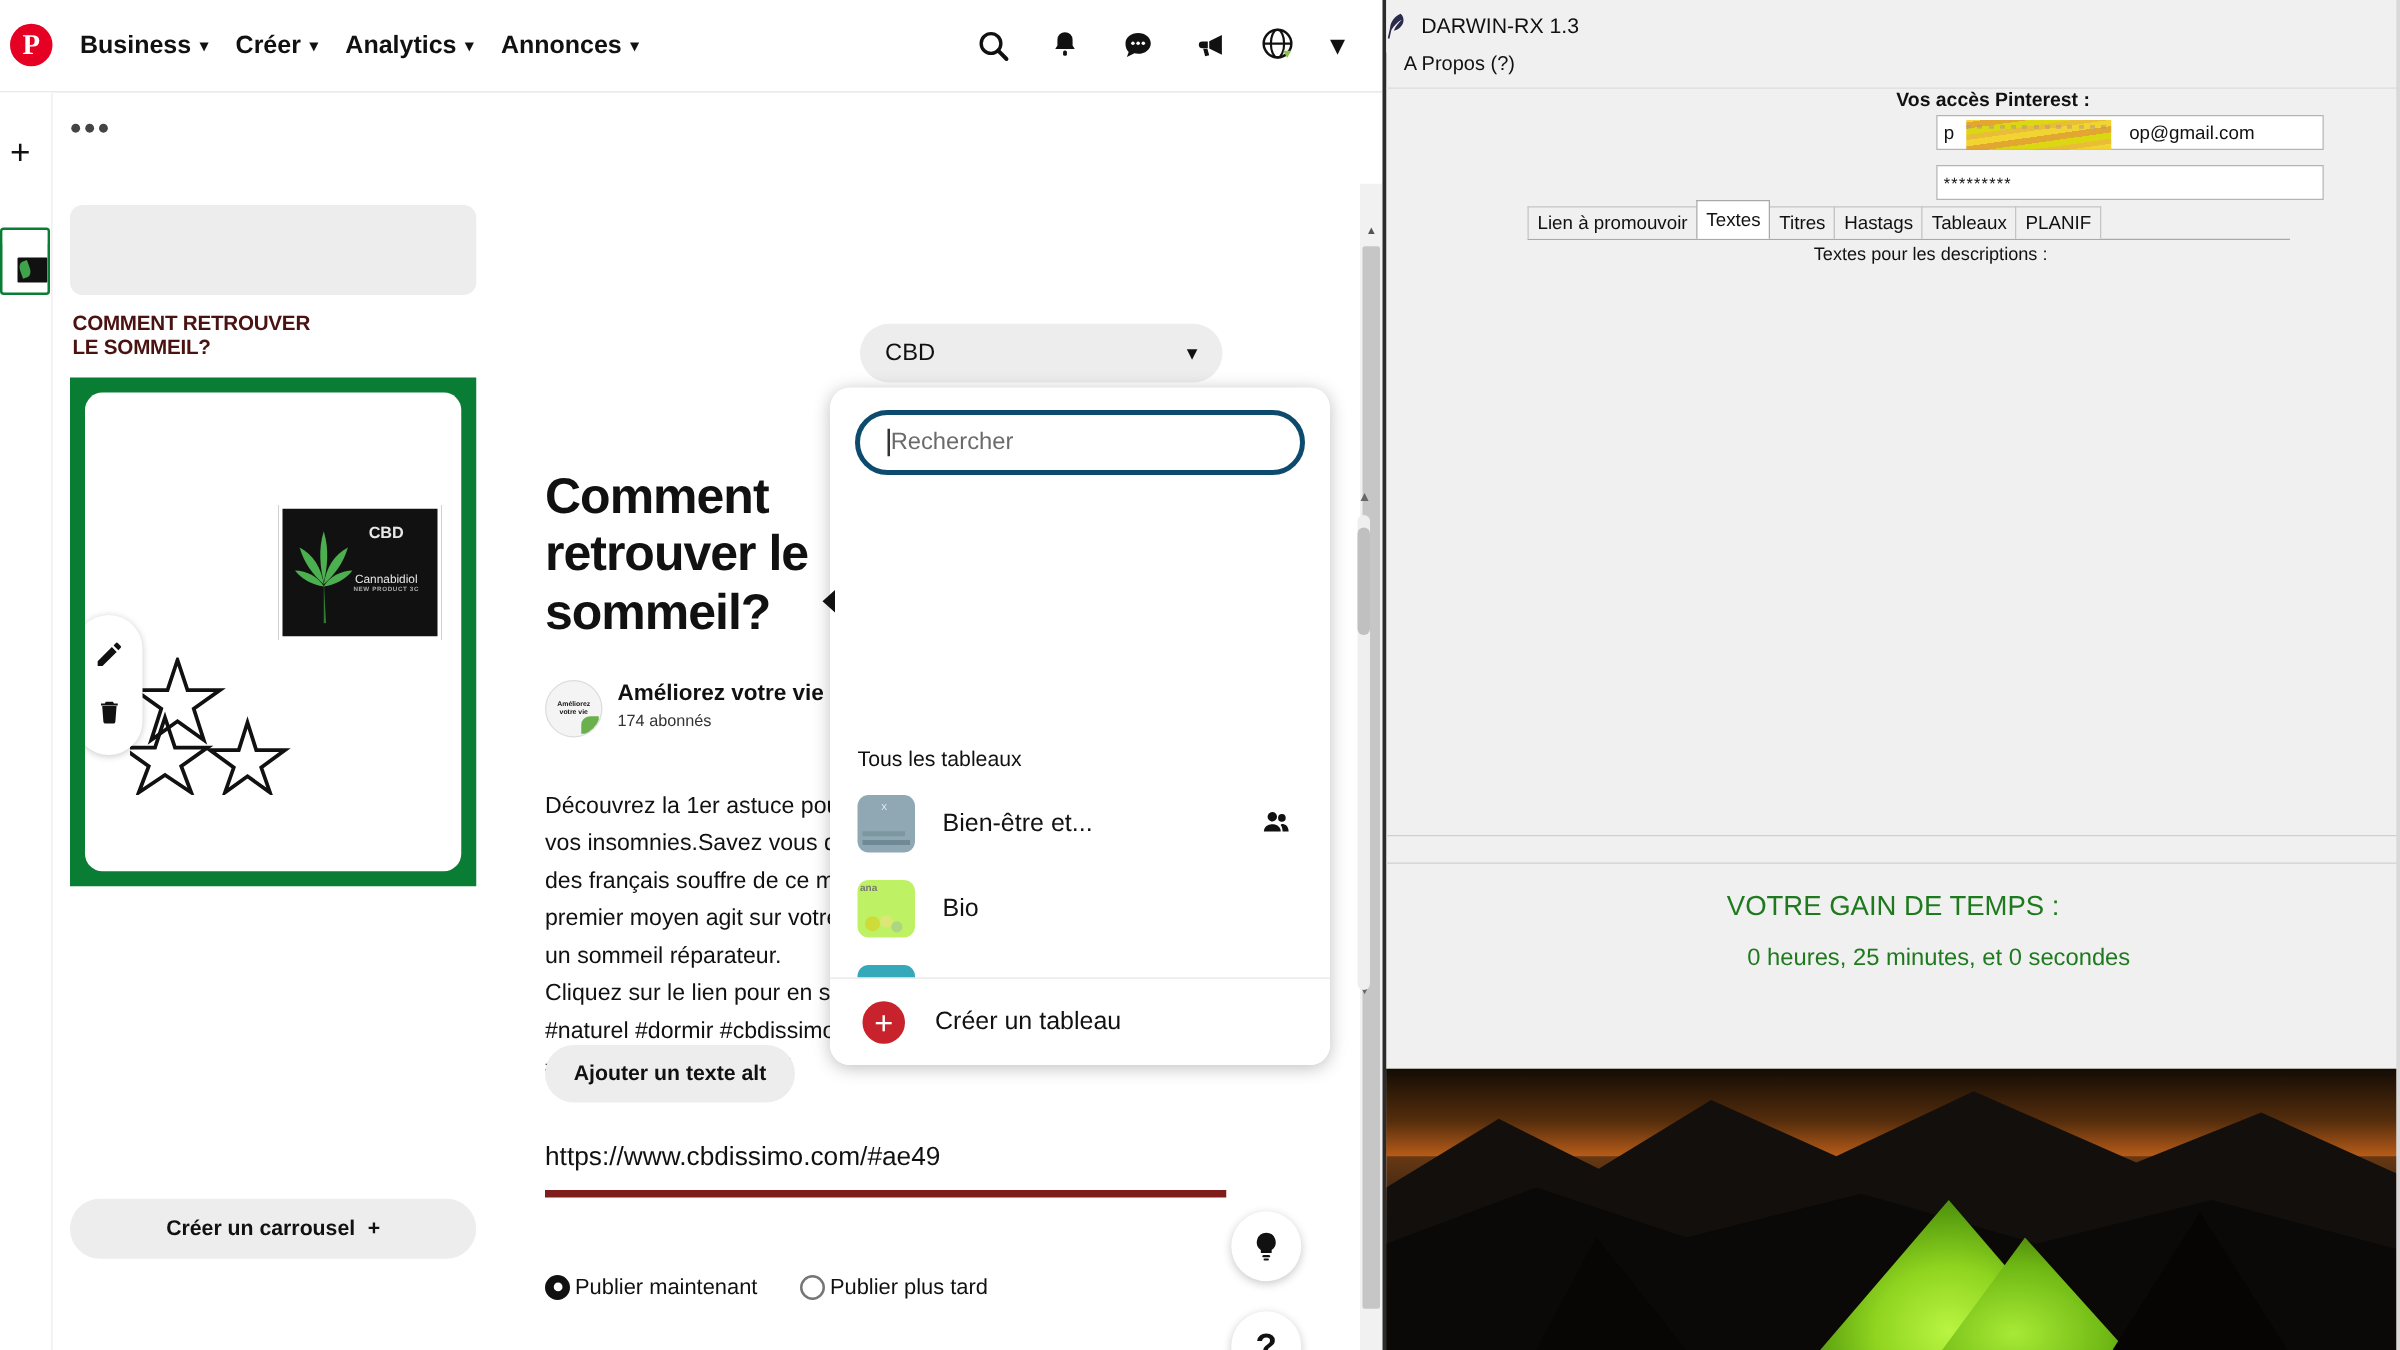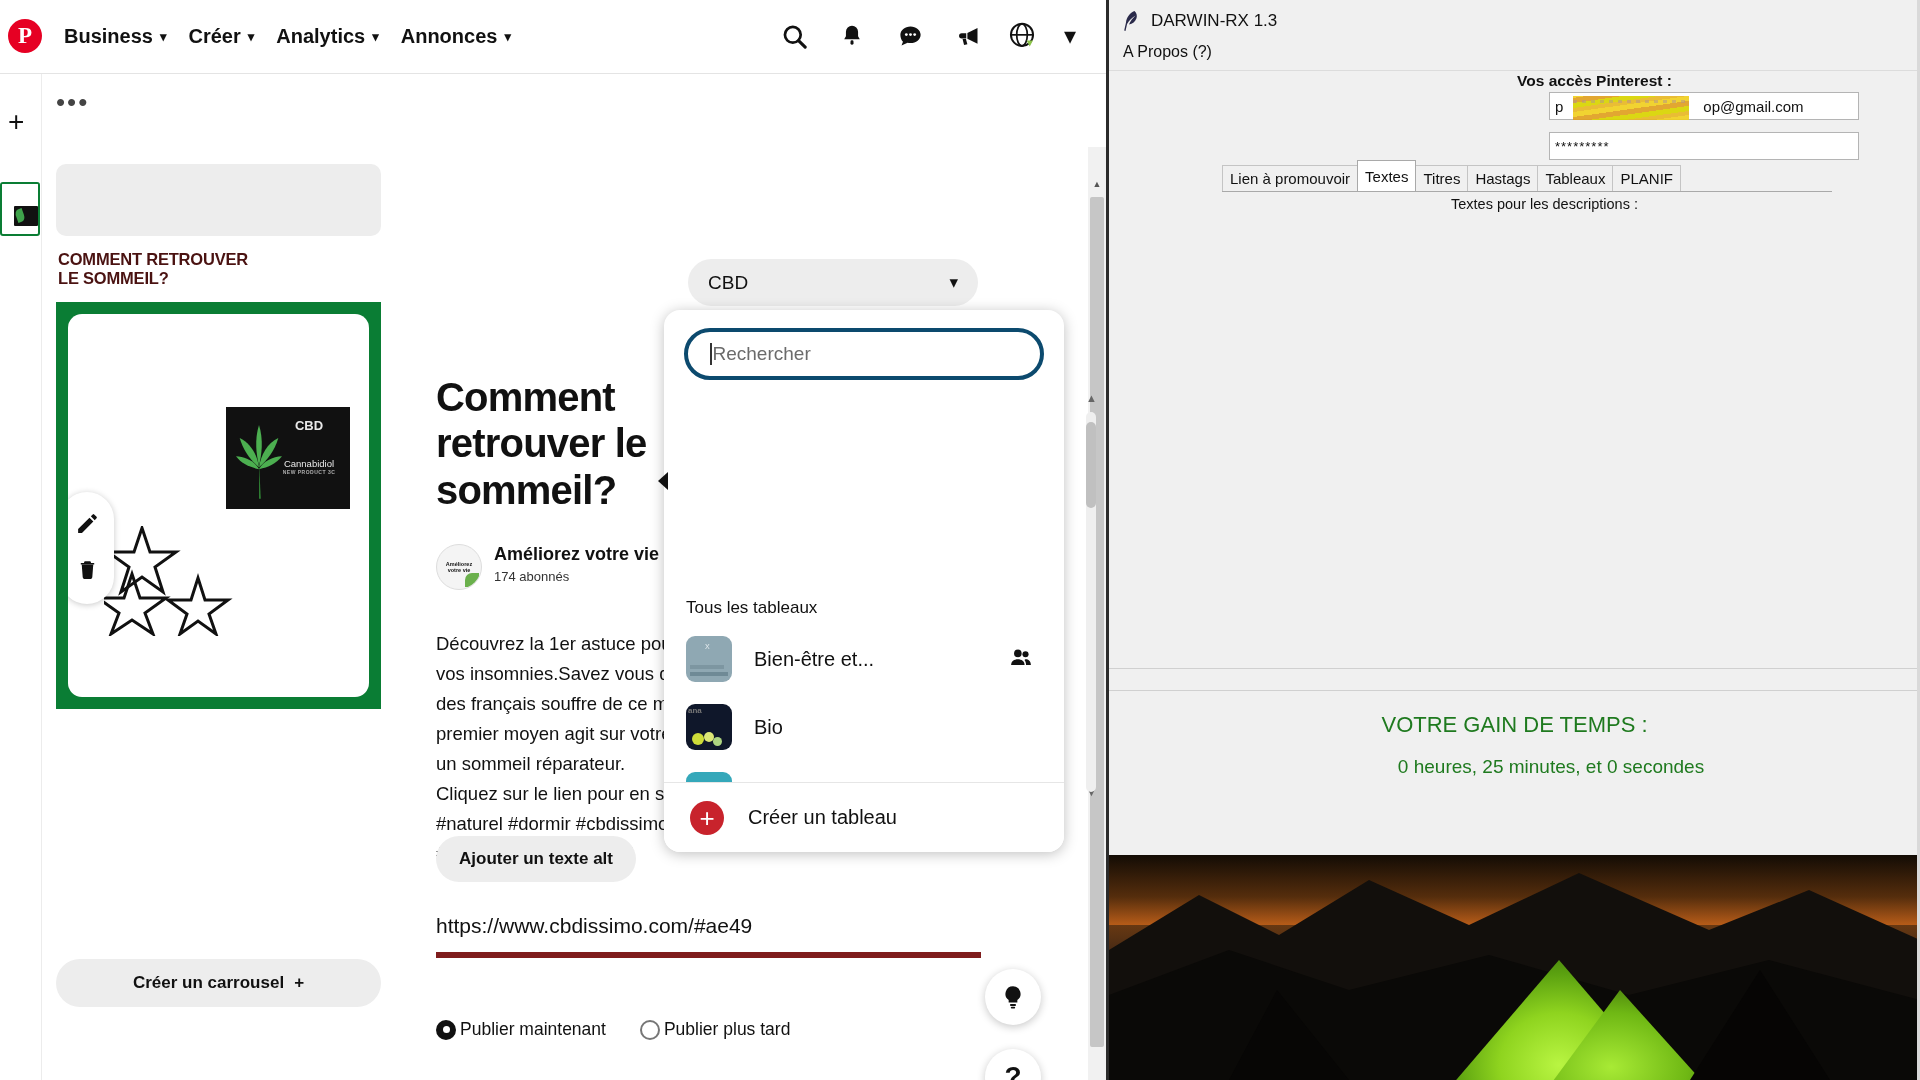--- a/index.html
+++ b/index.html
@@ -272,21 +272,21 @@
   }
 
   
   .darwin {
     position: absolute; left: 1106px; top: 0; width: 814px; height: 1080px;
     background: #f0f0f0; border-left: 3px solid #2b2b2b;
     font-family: "Liberation Sans", sans-serif;
   }
   .dw-titlebar {
     position: absolute; left: 0; top: 0; width: 811px; height: 42px;
-    background: #f0f0f0; display: flex; align-items: center; padding-left: 14px; gap: 12px;
+    background: #f0f0f0; display: flex; align-items: center; gap: 12px;
   }
   .dw-feather { width: 16px; height: 22px; flex: none; }
   .dw-title { font-size: 17px; color: #111; }
   .dw-menu {
     position: absolute; left: 14px; top: 43px; font-size: 16px; color: #111; cursor: pointer;
   }
   .dw-sep { position: absolute; left: 0; top: 70px; width: 811px; height: 1px; background: #dcdcdc; }
 
   .acces-label {
     position: absolute; left: 0; top: 72px; width: 811px; text-align: center;
@@ -576,21 +576,21 @@
               <svg width="22" height="18" viewBox="0 0 24 20">
                   <circle cx="8.5" cy="6" r="4.2" fill="#111"></circle>
                   <circle cx="17" cy="7" r="3.4" fill="#111"></circle>
                   <path d="M1 19c0-4 3.4-6.4 7.5-6.4S16 15 16 19H1z" fill="#111"></path>
                   <path d="M17 12.4c3.4 0 6 2.2 6 6.6h-5.4c0-2.3-.6-4.2-1.7-5.6.4-.6.7-1 1.1-1z" fill="#111"></path>
                 </svg>
             </div>
           </div>
 
           <div class="board-item">
-            <div class="board-thumb" style="background:#0f172a;text-align:center;">
+            <div class="board-thumb" style="background:#bef264;text-align:center;">
               <div style="position:absolute;left:2px;top:2px;font-size:8px;color:#777;font-weight:bold;">ana</div>
               <div style="position:absolute;left:6px;bottom:5px;width:12px;height:12px;border-radius:50%;background:#cddc39;"></div>
               <div style="position:absolute;left:18px;bottom:8px;width:10px;height:10px;border-radius:50%;background:#dce775;"></div>
               <div style="position:absolute;left:27px;bottom:4px;width:9px;height:9px;border-radius:50%;background:#aed581;"></div>
             </div>
             <div class="board-name">Bio</div>
             <div class="board-right"></div>
           </div>
 
           <div class="board-item">

